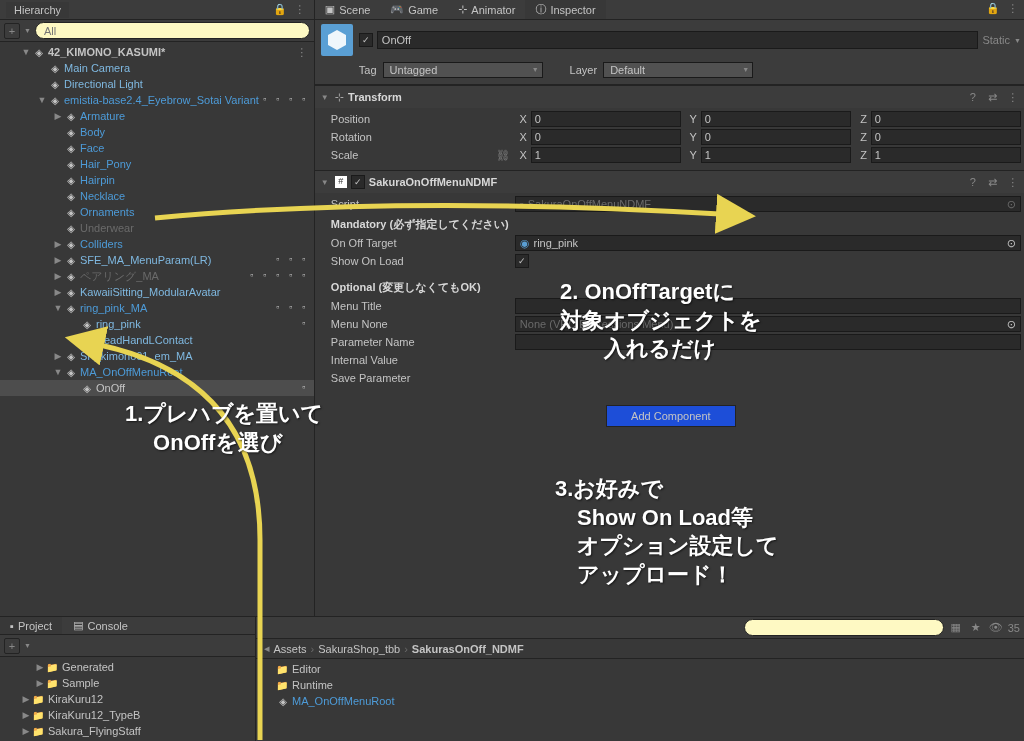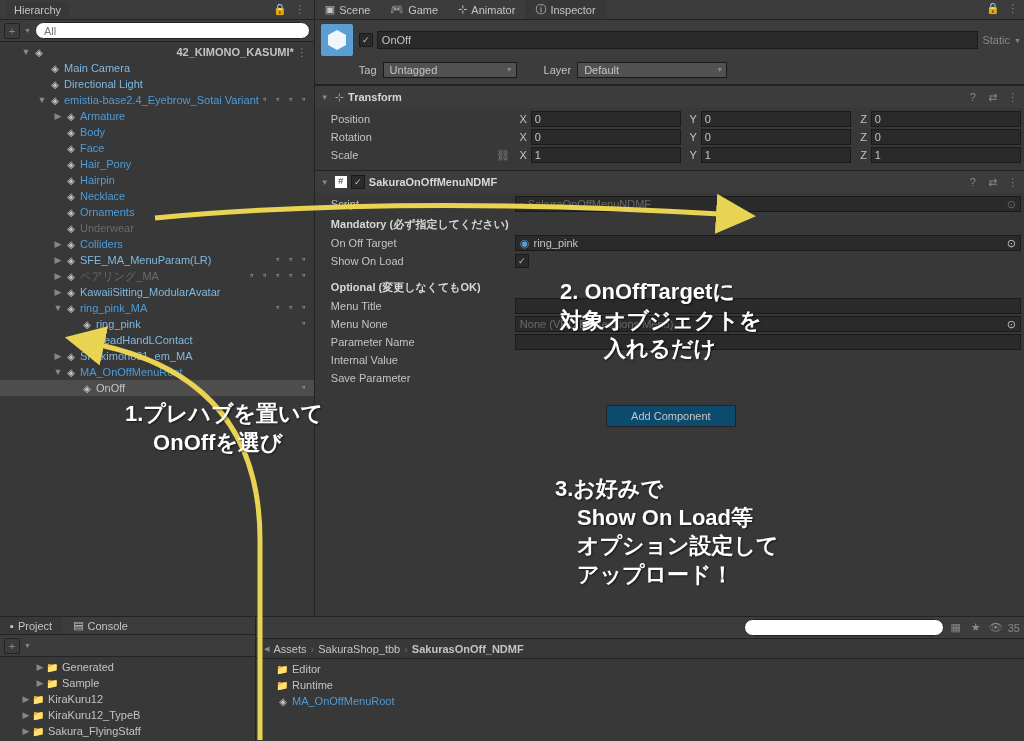--- a/index.html
+++ b/index.html
@@ -6,21 +6,21 @@
 body { background: #383838; color: #c4c4c4; width: 1024px; height: 741px; overflow: hidden; position: relative; }
 .main-layout { display: flex; flex-direction: column; height: 100%; }
 .upper-panels { display: flex; height: 640px; }
 .hierarchy-panel { width: 520px; background: #383838; border-right: 1px solid #232323; display: flex; flex-direction: column; }
 .inspector-panel { flex: 1; background: #383838; display: flex; flex-direction: column; }
 .lower-panels { flex: 1; display: flex; background: #383838; border-top: 1px solid #232323; }
 .panel-header { display: flex; align-items: center; padding: 2px 6px; background: #3c3c3c; border-bottom: 1px solid #232323; height: 20px; }
 .tab { padding: 2px 8px; background: #3c3c3c; color: #c4c4c4; margin-right: 1px; display: inline-flex; align-items: center; gap: 4px; }
 .tab.active { background: #383838; }
 .toolbar { display: flex; align-items: center; padding: 2px 4px; background: #3c3c3c; border-bottom: 1px solid #232323; height: 22px; gap: 4px; }
-.toolbar .search { flex: 1; background: #ffffff; border: 1px solid #232323; border-radius: 10px; padding: 1px 18px 1px 8px; color: #888; height: 17px; }
+.toolbar .search { flex: 1; background: #fef9c3; border: 1px solid #232323; border-radius: 10px; padding: 1px 18px 1px 8px; color: #888; height: 17px; }
 .tree { flex: 1; overflow-y: auto; padding: 2px 0; }
 .tree-item { display: flex; align-items: center; height: 16px; padding-right: 4px; cursor: pointer; position: relative; }
 .tree-item.selected { background: #4d4d4d; }
 .tree-item .toggle { width: 12px; text-align: center; color: #888; font-size: 9px; }
 .tree-item .icon { width: 14px; height: 14px; margin-right: 2px; display: inline-flex; align-items: center; justify-content: center; font-size: 10px; }
 .tree-item .label { flex: 1; white-space: nowrap; overflow: hidden; }
 .tree-item .badges { display: flex; gap: 1px; }
 .tree-item .badge { width: 12px; height: 12px; font-size: 9px; text-align: center; }
 .blue-text { color: #4d9bd8; }
 .blue-light { color: #7fb8e0; }
@@ -46,21 +46,21 @@
 .comp-body { padding: 2px 6px 6px; }
 .prop-row { display: flex; align-items: center; height: 18px; gap: 4px; }
 .prop-label { width: 190px; color: #c4c4c4; padding-left: 10px; }
 .prop-field { flex: 1; }
 .prop-field input[type=text] { width: 100%; background: #2a2a2a; border: 1px solid #1a1a1a; color: #c4c4c4; padding: 1px 3px; height: 16px; }
 .xyz-row { display: flex; align-items: center; gap: 4px; flex: 1; }
 .xyz-label { color: #c4c4c4; width: 12px; text-align: right; }
 .xyz-input { flex: 1; background: #2a2a2a; border: 1px solid #1a1a1a; color: #c4c4c4; padding: 1px 3px; height: 16px; }
 .obj-field { flex: 1; background: #2a2a2a; border: 1px solid #1a1a1a; color: #c4c4c4; padding: 1px 4px; height: 16px; display: flex; align-items: center; gap: 4px; }
 .section-header { color: #d8d8d8; font-weight: bold; padding: 4px 10px 2px; }
-.add-component-btn { display: block; margin: 12px auto; padding: 4px 24px; background: #0c4a6e; border: 1px solid #232323; color: #c4c4c4; }
+.add-component-btn { display: block; margin: 12px auto; padding: 4px 24px; background: #1d4ed8; border: 1px solid #232323; color: #c4c4c4; }
 .checkbox { width: 14px; height: 14px; background: #2a2a2a; border: 1px solid #1a1a1a; display: inline-flex; align-items: center; justify-content: center; font-size: 9px; color: #c4c4c4; }
 .annotation { position: absolute; color: #ffffff; font-size: 22px; font-weight: bold; pointer-events: none; text-shadow: 1px 1px 2px rgba(0,0,0,0.6); line-height: 1.3; }
 .arrow-svg { position: absolute; pointer-events: none; }
 .project-panel { width: 256px; border-right: 1px solid #232323; display: flex; flex-direction: column; }
 .assets-panel { flex: 1; display: flex; flex-direction: column; }
 .breadcrumb { padding: 3px 8px; border-bottom: 1px solid #232323; color: #c4c4c4; display: flex; gap: 4px; align-items: center; }
 .breadcrumb .sep { color: #6a6a6a; }
 .panel-tabs { display: flex; background: #3c3c3c; border-bottom: 1px solid #232323; }
 .panel-tabs .tab { padding: 2px 10px; }
 .static-label { color: #888; }
@@ -85,21 +85,21 @@
       </div>
       <div class="toolbar">
         <span class="mini-btn" style="border:1px solid #232323;border-radius:2px;">+</span>
         <span style="font-size:7px;color:#888;">▼</span>
         <input class="search" placeholder="All" style="">
       </div>
       <div class="tree">
         <div class="tree-item indent-1">
           <span class="toggle">▼</span>
           <span class="icon">◈</span>
-          <span class="label" style="font-weight:bold;text-align:right;">42_KIMONO_KASUMI*</span>
+          <span class="label" style="font-weight:bold;">42_KIMONO_KASUMI*</span>
           <span class="hdr-right">
               <span class="mini-btn">⋮</span>
             </span>
         </div>
         <div id="tree-items">
             <div class="tree-item indent-2">
               <span class="toggle"></span>
               <span class="icon">◈</span>
               <span class="label blue-light">Main Camera</span>
               <span class="badges"></span>
@@ -284,21 +284,21 @@
           <div class="go-name-row">
             <span class="checkbox">✓</span>
             <input type="text" value="OnOff" style="">
             <span class="static-label">Static</span>
             <span style="font-size:7px;color:#888;">▼</span>
           </div>
         </div>
       </div>
       <div class="go-tag-row">
         <span>Tag</span>
-        <span class="dropdown" style="width:134px;">Untagged</span>
+        <span class="dropdown" style="width:160px;">Untagged</span>
         <span style="margin-left:21px;">Layer</span>
         <span class="dropdown" style="width:150px;">Default</span>
       </div>
 
       <div class="component">
         <div class="comp-header">
           <span class="foldout">▼</span>
           <span style="color:#a8a8a8;">⊹</span>
           <span class="title">Transform</span>
           <span class="mini-btn">?</span>

